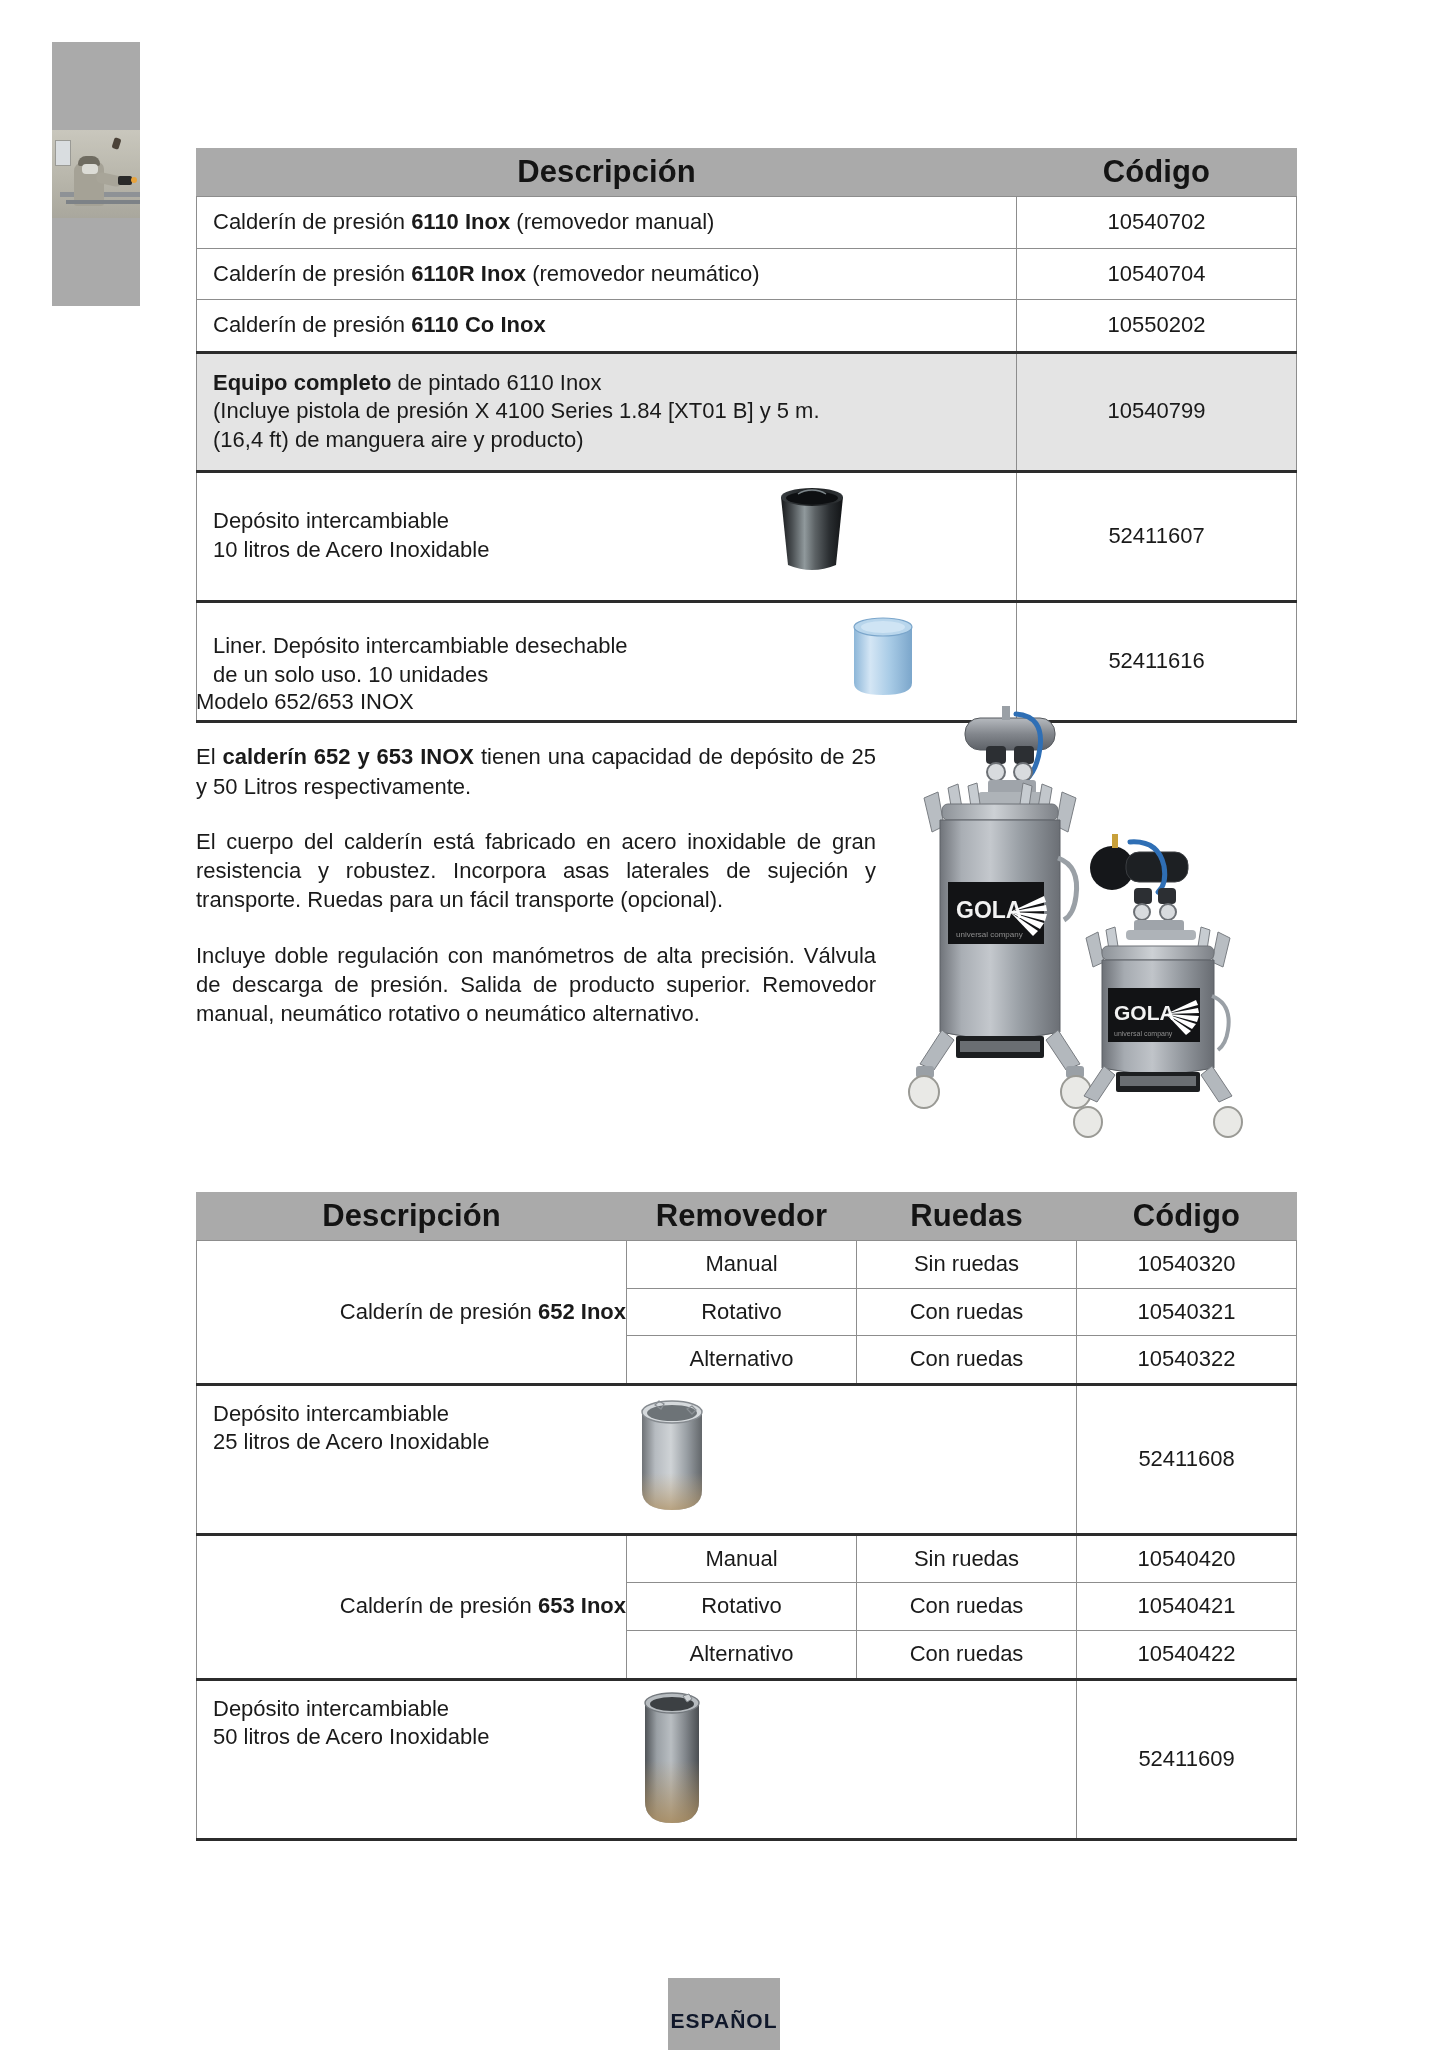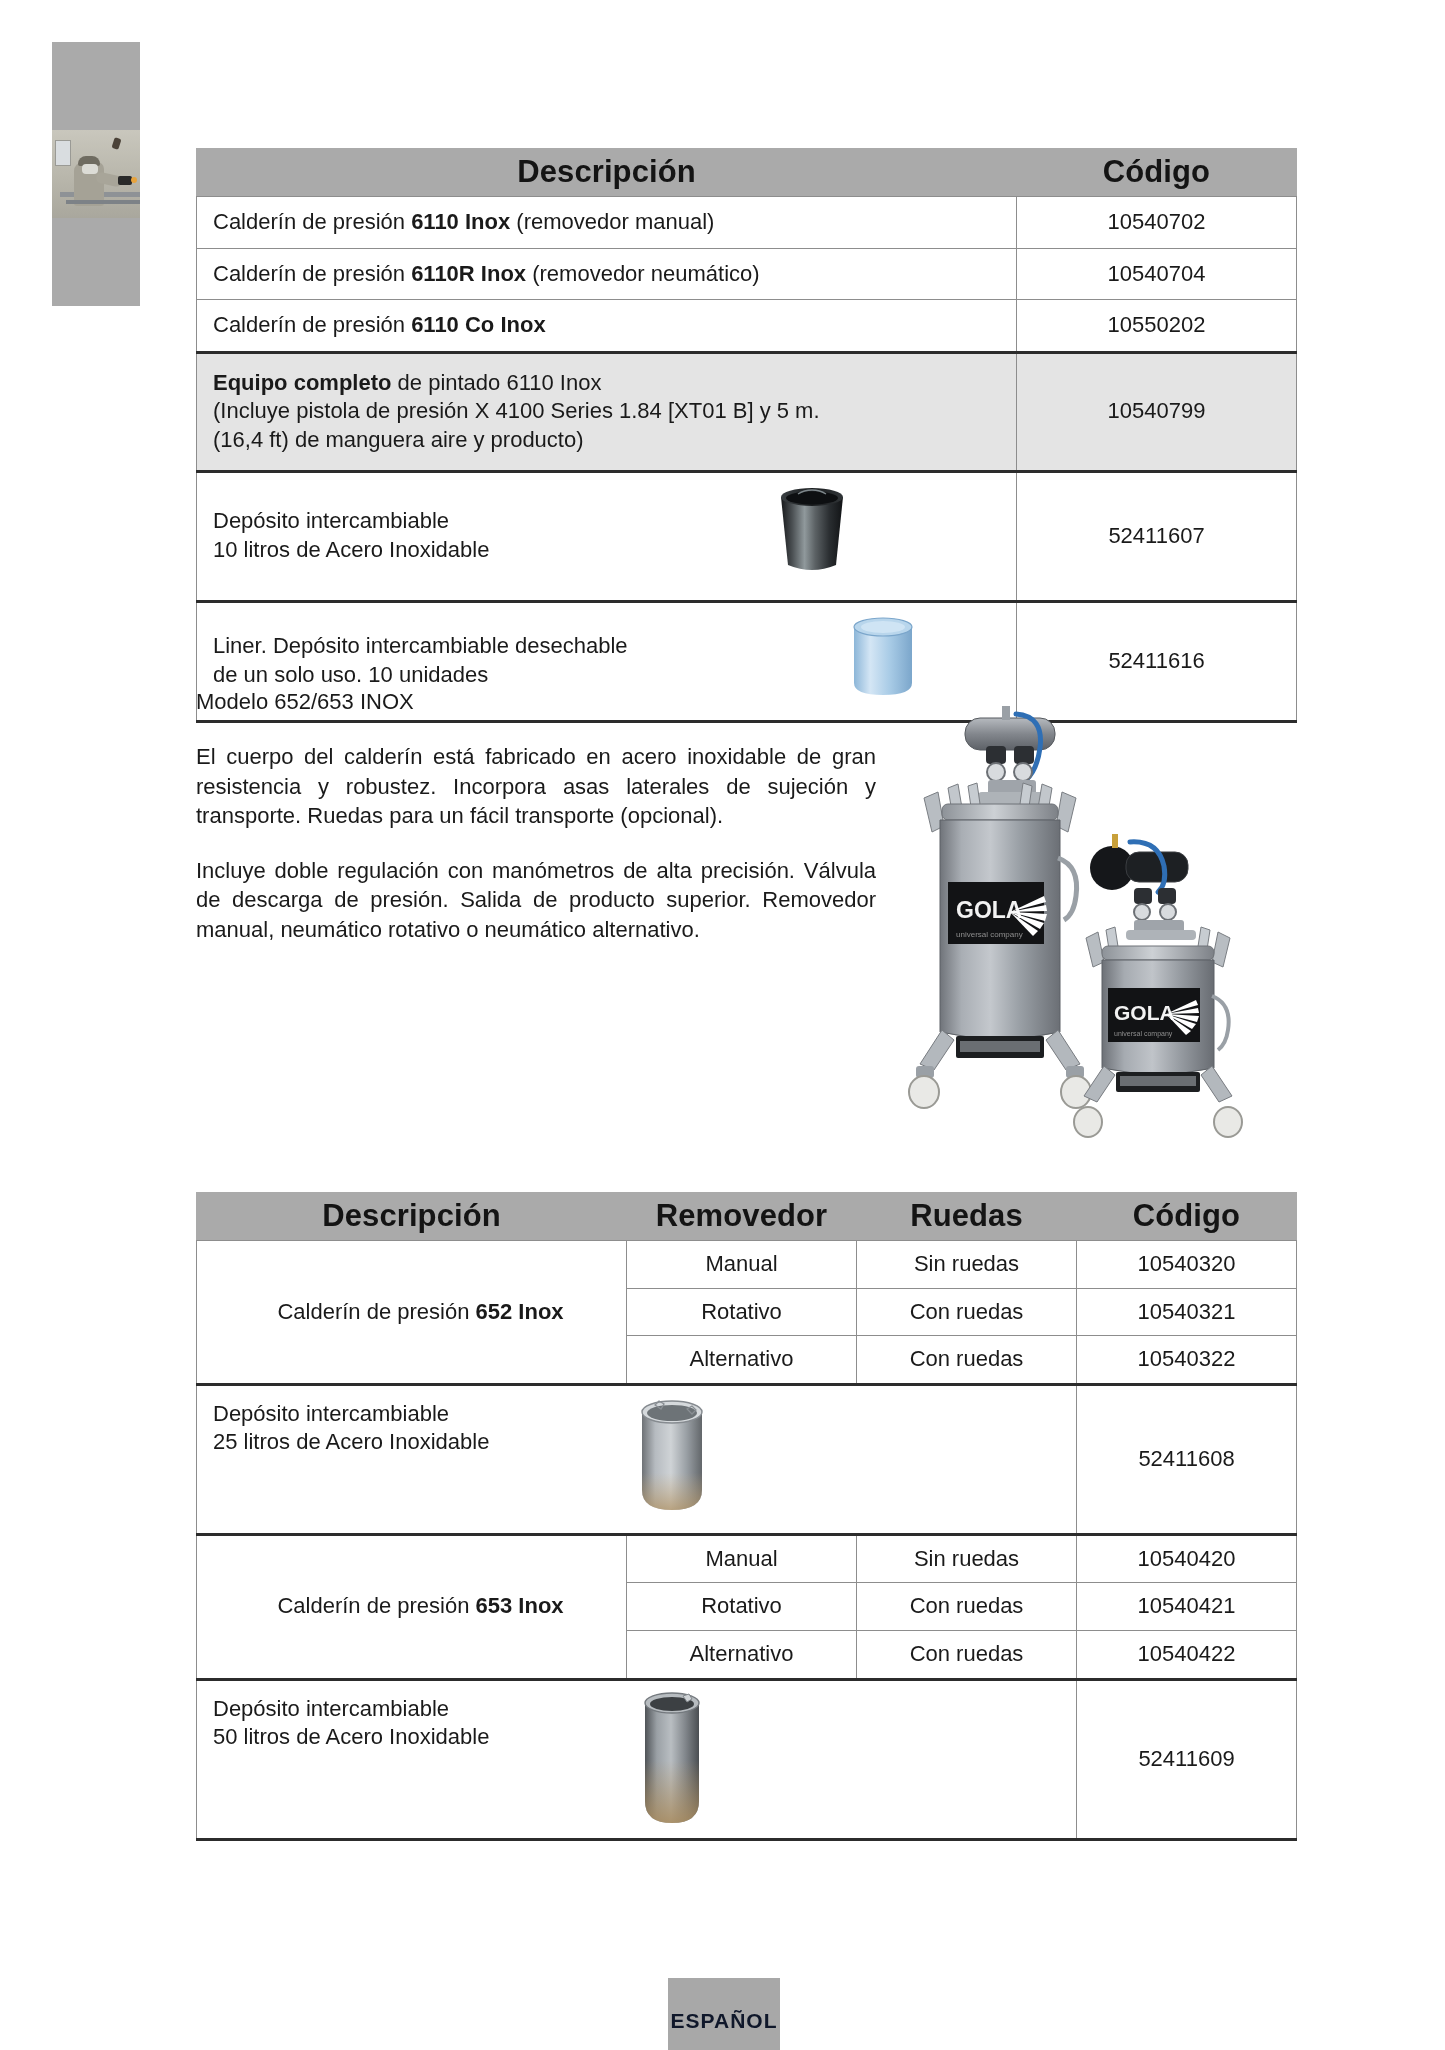--- a/index.html
+++ b/index.html
@@ -148,21 +148,21 @@
     left: 890px;
     top: 700px;
     width: 400px;
     height: 450px;
   }
 
   
   .table2-wrap { position: absolute; left: 196px; top: 1192px; }
   #table2 { width: 1100px; }
   #table2 td.ctr { text-align: center; padding: 9px 4px; }
-  .rowspan-desc { text-align: center; padding-left: 18px; font-size: 22px; }
+  .rowspan-desc { text-align: right; padding-left: 18px; font-size: 22px; }
 
   
   .footer-tab {
     position: absolute;
     left: 668px;
     top: 1978px;
     width: 112px;
     height: 72px;
     background: #a8a8a8;
     color: #0f172a;
@@ -281,20 +281,21 @@
             </svg>
           </td>
           <td class="code-cell thickline thickbottom">52411616</td>
         </tr>
       </tbody>
     </table>
   </div>
 
   <div class="textcol">
     <p class="plain">Modelo 652/653 INOX</p>
+    <p><span>El </span><b>calderín 652 y 653 INOX</b><span> tienen una capacidad de depósito de 25 y 50 Litros respectivamente.</span></p>
     <p>El cuerpo del calderín está fabricado en acero inoxidable de gran resistencia y robustez. Incorpora asas laterales de sujeción y transporte. Ruedas para un fácil transporte (opcional).</p>
     <p>Incluye doble regulación con manómetros de alta precisión. Válvula de descarga de presión. Salida de producto superior. Removedor manual, neumático rotativo o neumático alternativo.</p>
   </div>
 
   <div class="vessel-art">
     <svg width="400" height="450" viewBox="0 0 400 450">
       <defs>
         <linearGradient id="steelBig" x1="0" y1="0" x2="1" y2="0">
           <stop offset="0%" stop-color="#70747a"></stop>
             <stop offset="18%" stop-color="#a9aeb4"></stop>

